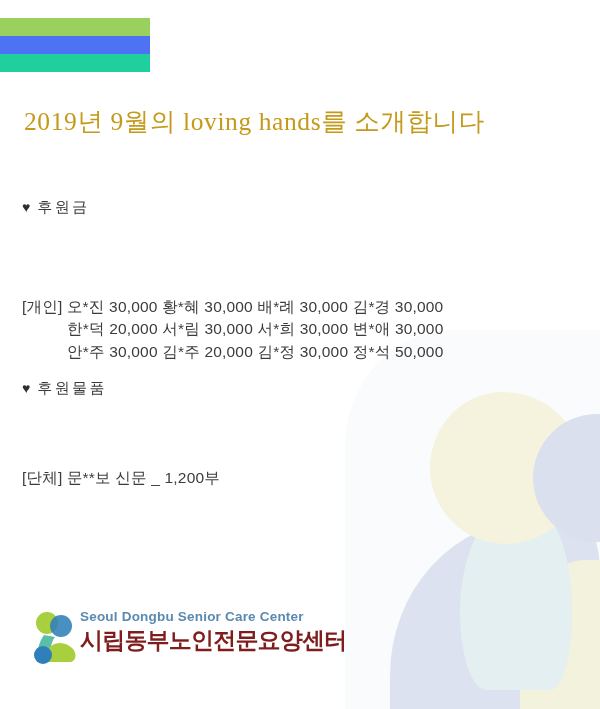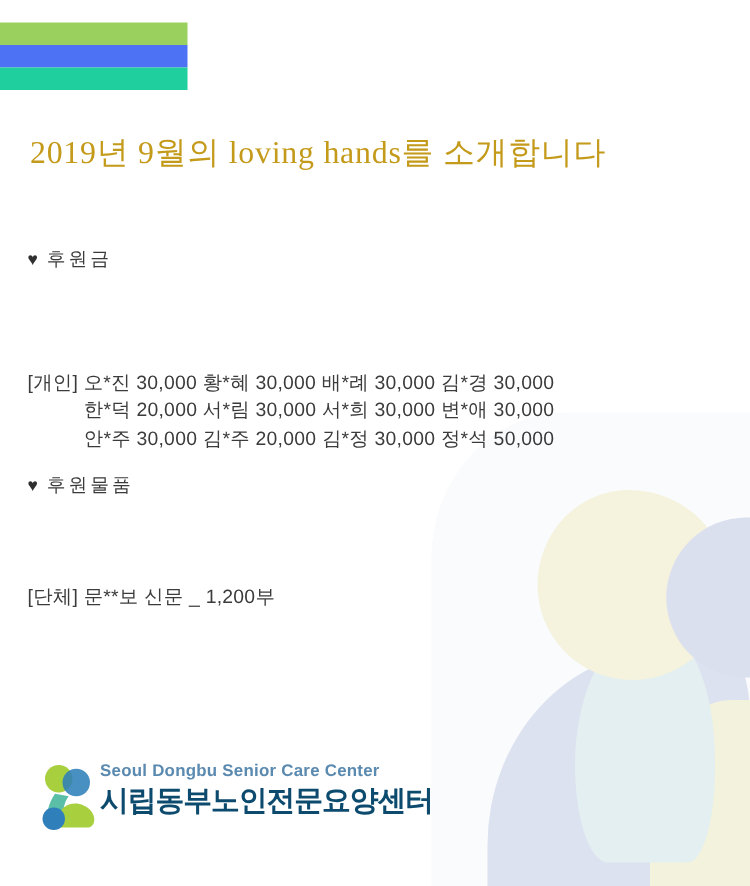--- a/index.html
+++ b/index.html
@@ -172,21 +172,21 @@
   .logo-en {
     font-size: 13.5px;
     color: #5b8ab0;
     font-weight: bold;
     letter-spacing: 0.2px;
     white-space: nowrap;
     font-family: "Liberation Sans", sans-serif;
   }
   .logo-ko {
     font-size: 23px;
-    color: #0c4a6e;
+    color: #7f1d1d;
     font-weight: bold;
     letter-spacing: -0.8px;
     white-space: nowrap;
     margin-top: 1px;
     font-family: Liberation Mono, monospace;
   }
 </style>
 </head>
 <body>
 

